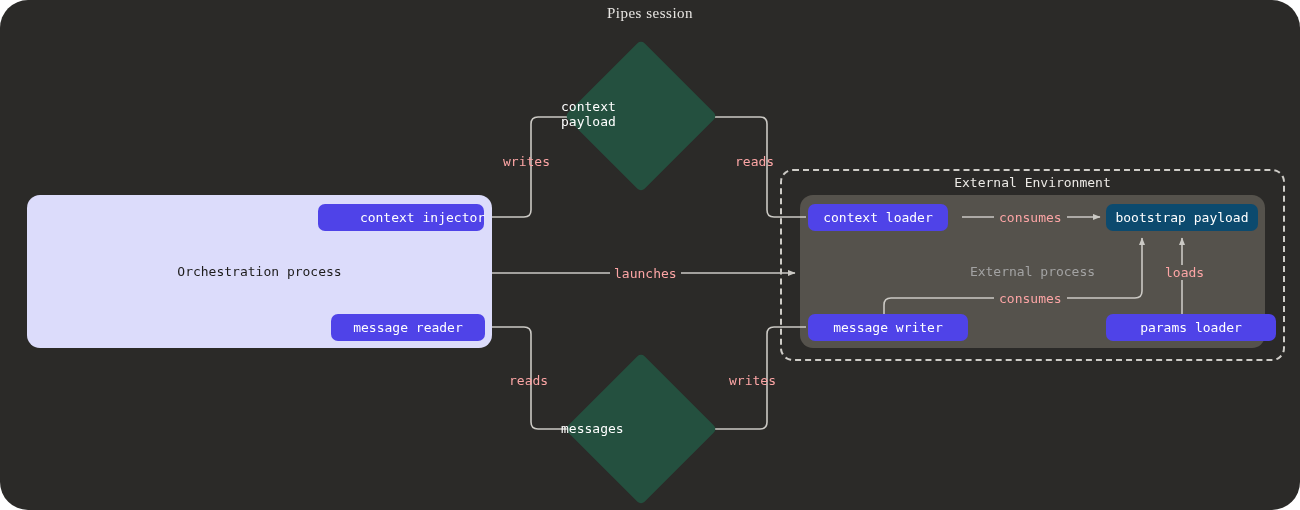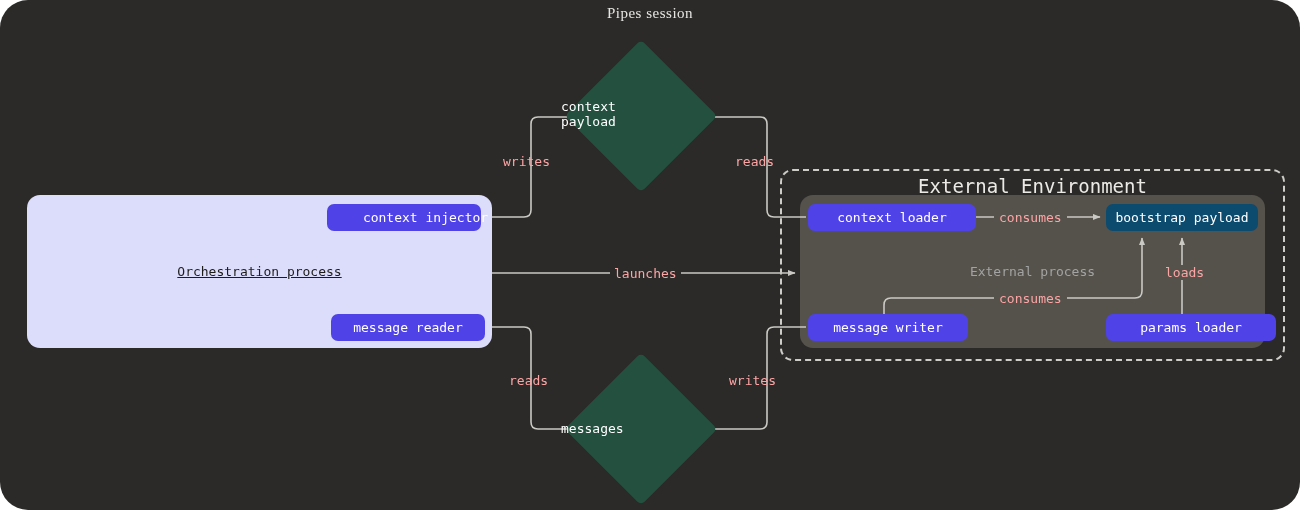--- a/index.html
+++ b/index.html
@@ -14,44 +14,44 @@
 
   svg#wires{position:absolute;left:0;top:0;width:1300px;height:510px;
             pointer-events:none;}
 
   .node{position:absolute;box-sizing:border-box;}
 
   
   #orch{left:27px;top:195px;width:465px;height:153px;
         background:#dcdcfb;border-radius:13px;}
   #orch-label{position:absolute;left:27px;top:264px;width:465px;
-              text-align:center;color:#1d1c1b;font-size:13px;text-decoration:underline;}
+              text-align:center;color:#1d1c1b;font-size:13px;}
 
   
   #extenv{left:780px;top:169px;width:505px;height:192px;
           border:2px dashed #cfcdc8;border-radius:13px;background:transparent;}
   #extenv-label{position:absolute;left:780px;top:175px;width:505px;
-                text-align:center;color:#eceae6;font-size:19px;}
+                text-align:center;color:#eceae6;font-size:13px;}
 
   
   #extproc{left:800px;top:195px;width:465px;height:153px;
            background:#55524c;border-radius:13px;}
   #extproc-label{position:absolute;left:800px;top:264px;width:465px;
                  text-align:center;color:#a3a3a3;font-size:13px;}
 
   
   .pill{position:absolute;display:flex;align-items:center;justify-content:center;
         height:27px;border-radius:7px;font-size:13px;color:#ffffff;
         white-space:nowrap;box-sizing:border-box;}
   .pill.purple{background:#4f43e8;}
   .pill.teal{background:#0c4a6e;}
 
-  #btn-ctx-inj{left:327px;top:204px;width:154px;padding-left:43px;}
+  #btn-ctx-inj{left:318px;top:204px;width:166px;padding-left:43px;}
   #btn-msg-read{left:331px;top:314px;width:154px;}
-  #btn-ctx-load{left:808px;top:204px;width:168px;}
+  #btn-ctx-load{left:808px;top:204px;width:140px;}
   #btn-msg-write{left:808px;top:314px;width:160px;}
   #btn-params{left:1106px;top:314px;width:170px;}
   #btn-bootstrap{left:1106px;top:204px;width:152px;}
 
   
   .diamond{position:absolute;width:108px;height:108px;background:#24503f;
            transform:rotate(45deg);border-radius:5px;}
   .dlabel{position:absolute;width:160px;text-align:left;color:#ffffff;
           font-size:13px;line-height:15px;}
   #dia-ctx{left:587px;top:62px;}

